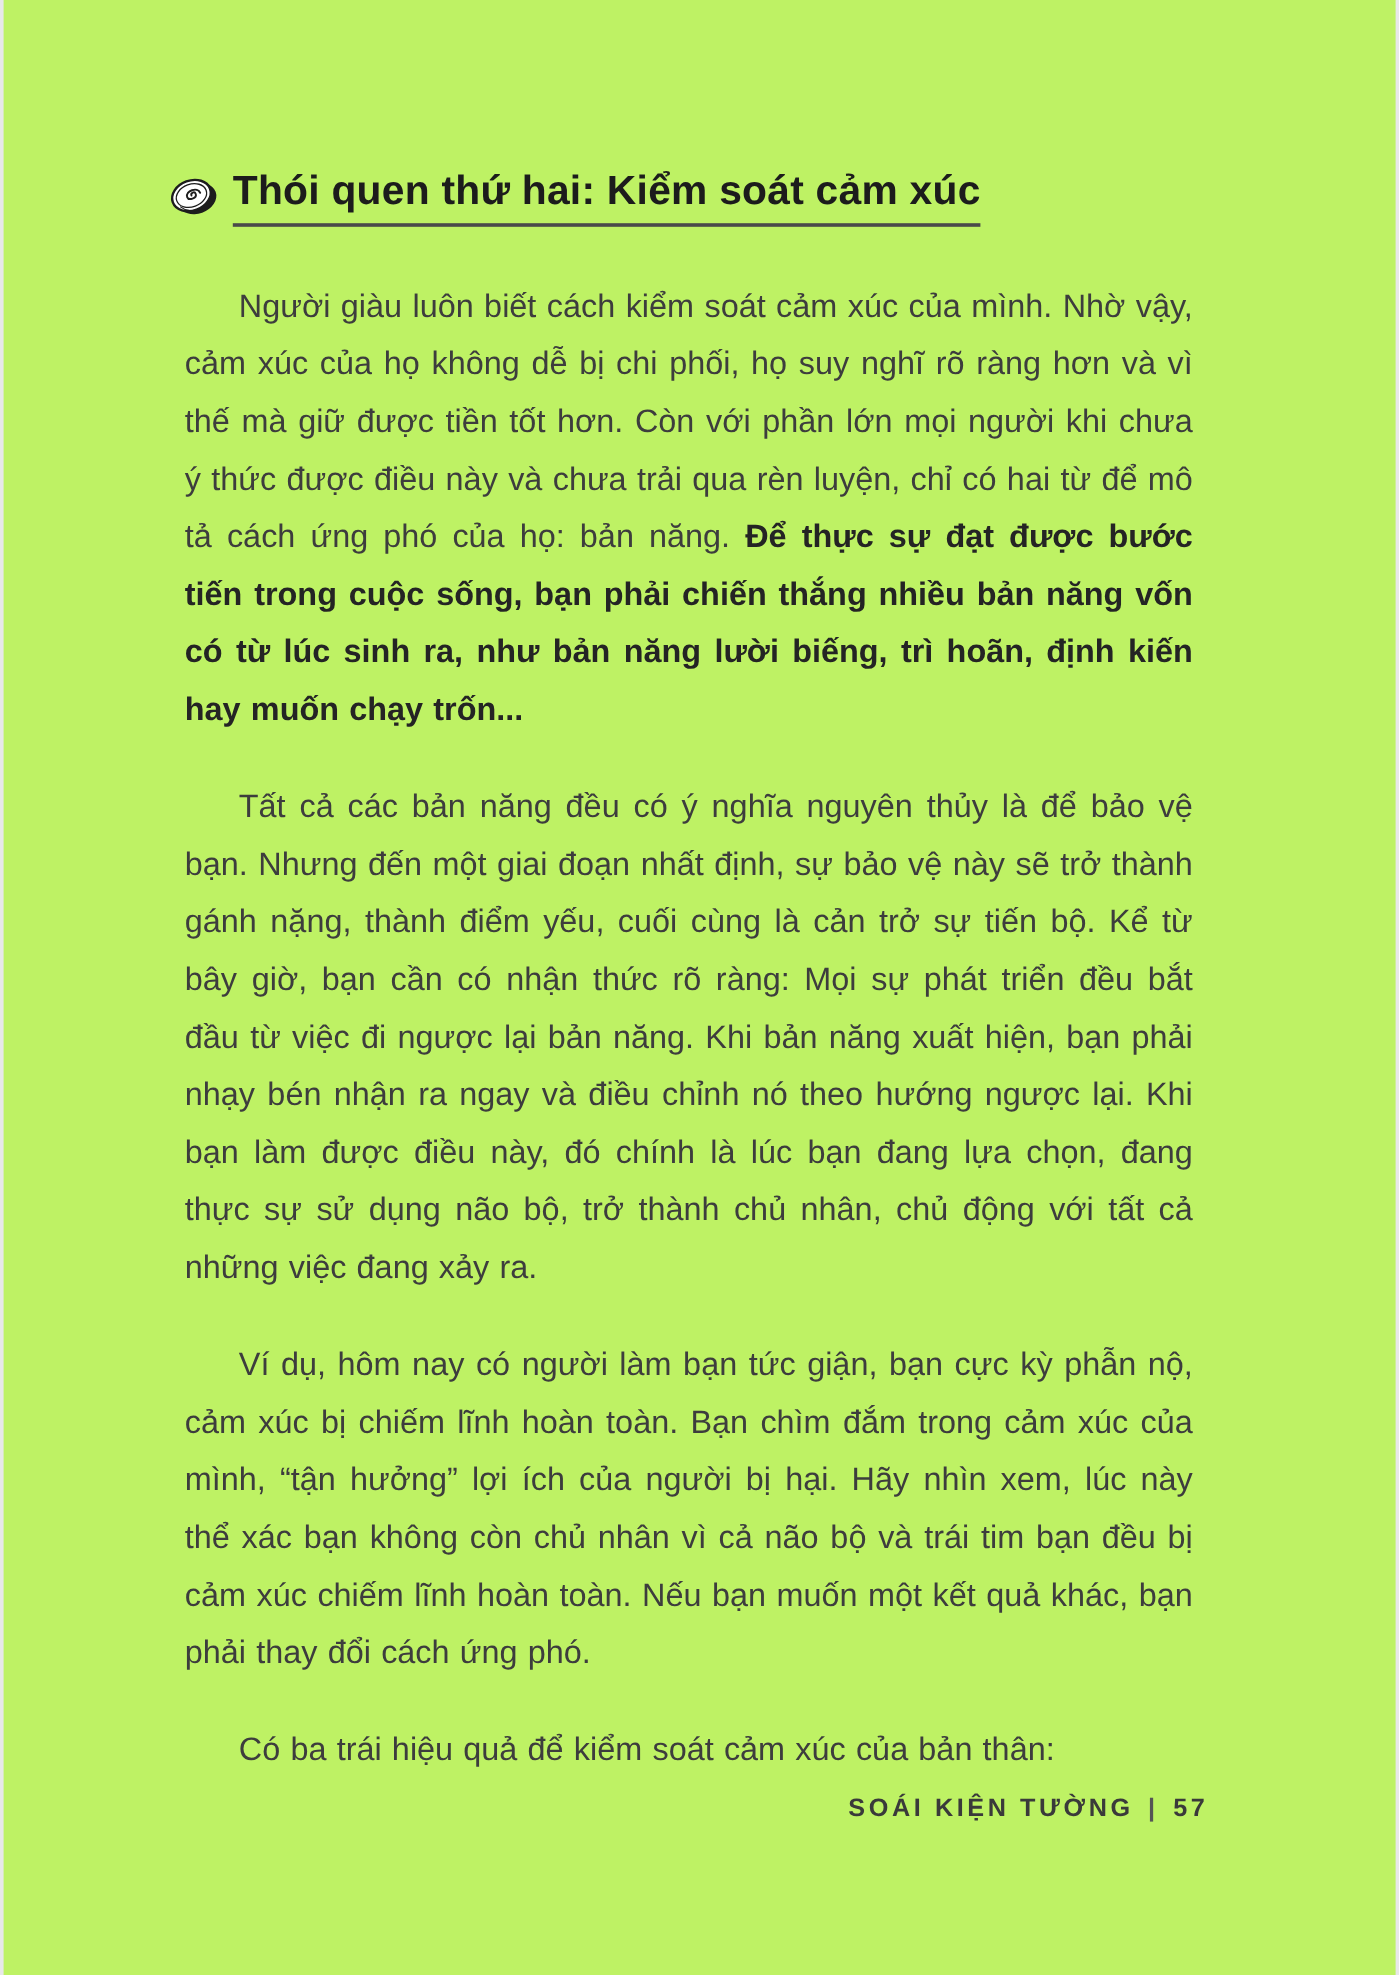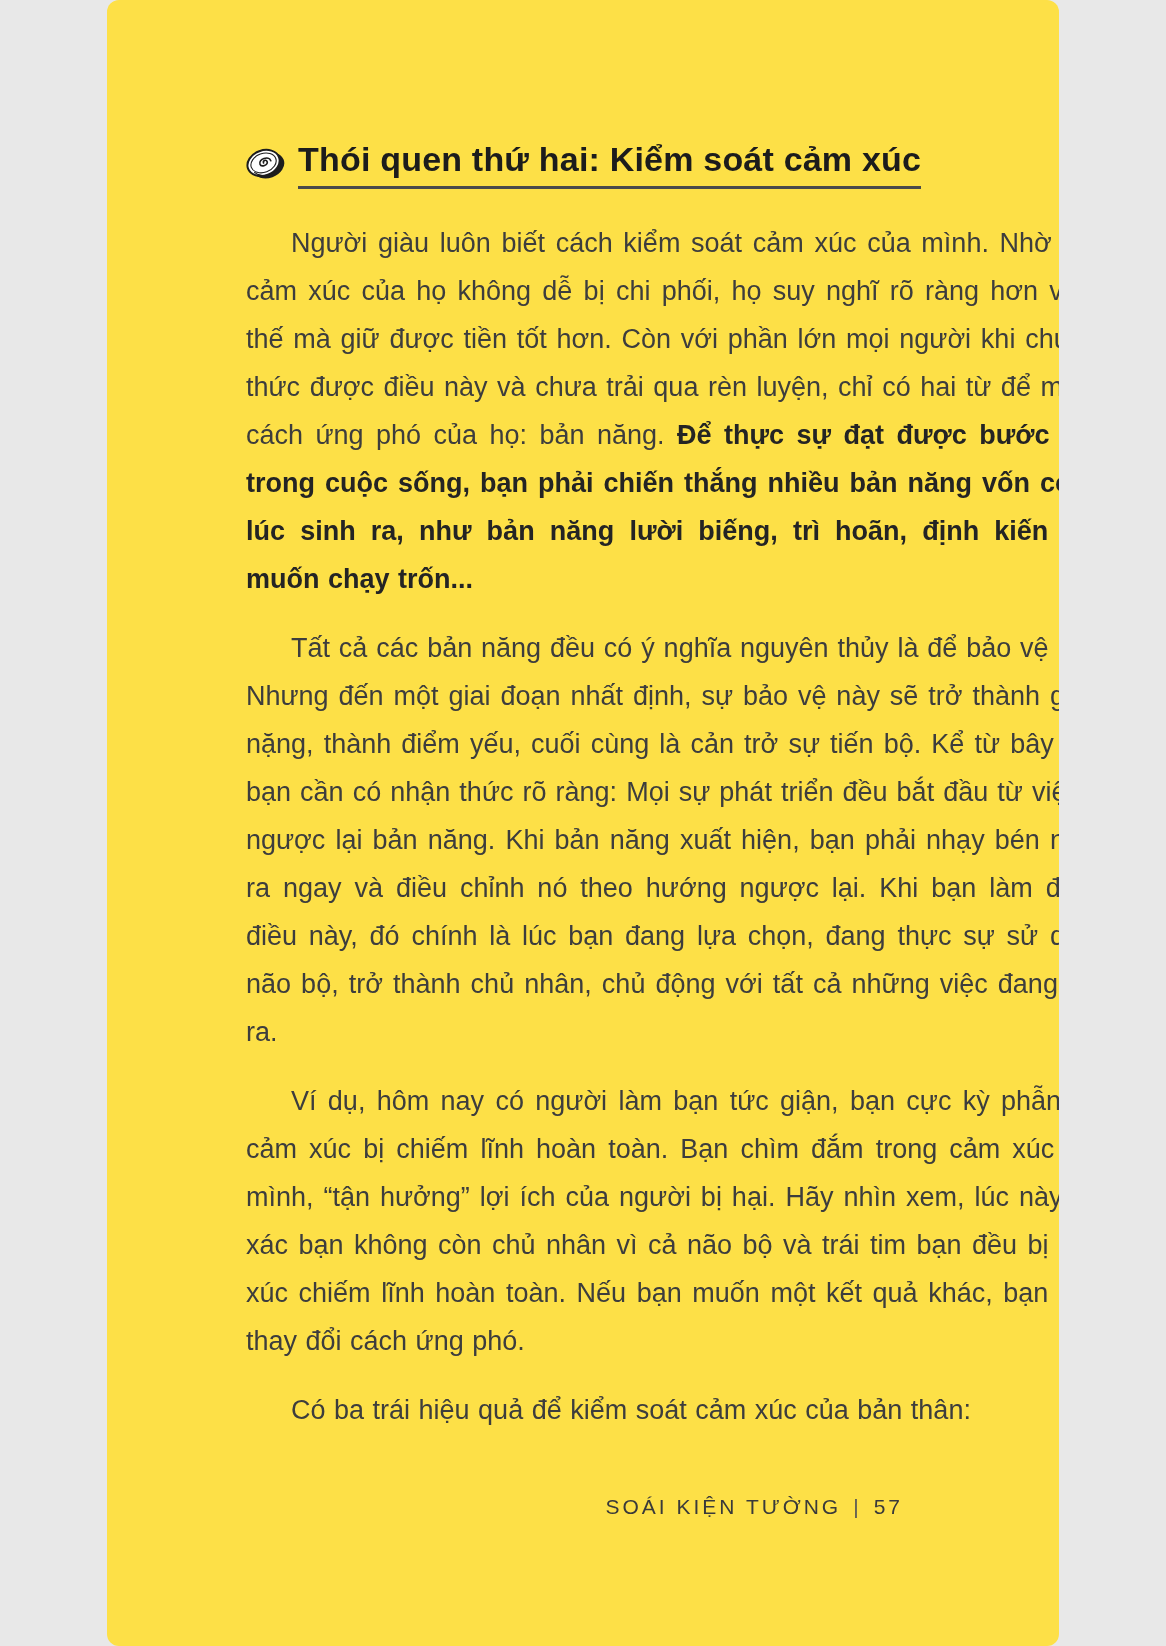--- a/index.html
+++ b/index.html
@@ -1,24 +1,23 @@
 <!DOCTYPE html>
 <html><head>
 <meta charset="utf-8">
 <style>
   html, body { margin: 0; padding: 0; background: #e8e8e8; }
   .page {
     position: relative;
-    width: 952px;
+    width: 1160px;
     height: 1646px;
-    background: #fde047;
+    background: #bef264;
     font-family: "Liberation Sans", sans-serif;
     overflow: hidden;
     margin: 0 auto;
-    border-radius: 12px;
   }
   .content {
     position: absolute;
     left: 135px;
     top: 140px;
     width: 872px;
   }
   .heading-row {
     display: flex;
     align-items: flex-start;
@@ -35,21 +34,21 @@
     display: inline-block;
     font-size: 34px;
     font-weight: bold;
     color: #1c1c1c;
     line-height: 1.15;
     padding-bottom: 7px;
     border-bottom: 3px solid #4a4a4a;
     letter-spacing: 0.2px;
   }
   .body-text p {
-    margin: 4px;
+    margin: 16px;
     padding-top: 17px;
     font-size: 27px;
     line-height: 48px;
     color: #3d3d3d;
     text-align: justify;
     text-indent: 45px;
     word-spacing: 1px;
   }
   .body-text p:first-of-type {
     padding-top: 26px;
@@ -59,20 +58,21 @@
     color: #242424;
   }
   .footer {
     position: absolute;
     top: 1495px;
     right: 156px;
     font-size: 21px;
     letter-spacing: 3px;
     color: #3a3a3a;
     white-space: nowrap;
+    font-weight: bold;
   }
   .footer .sep {
     margin: 0 12px;
     color: #555;
   }
 </style>
 </head>
 <body>
 
 <div class="page">

